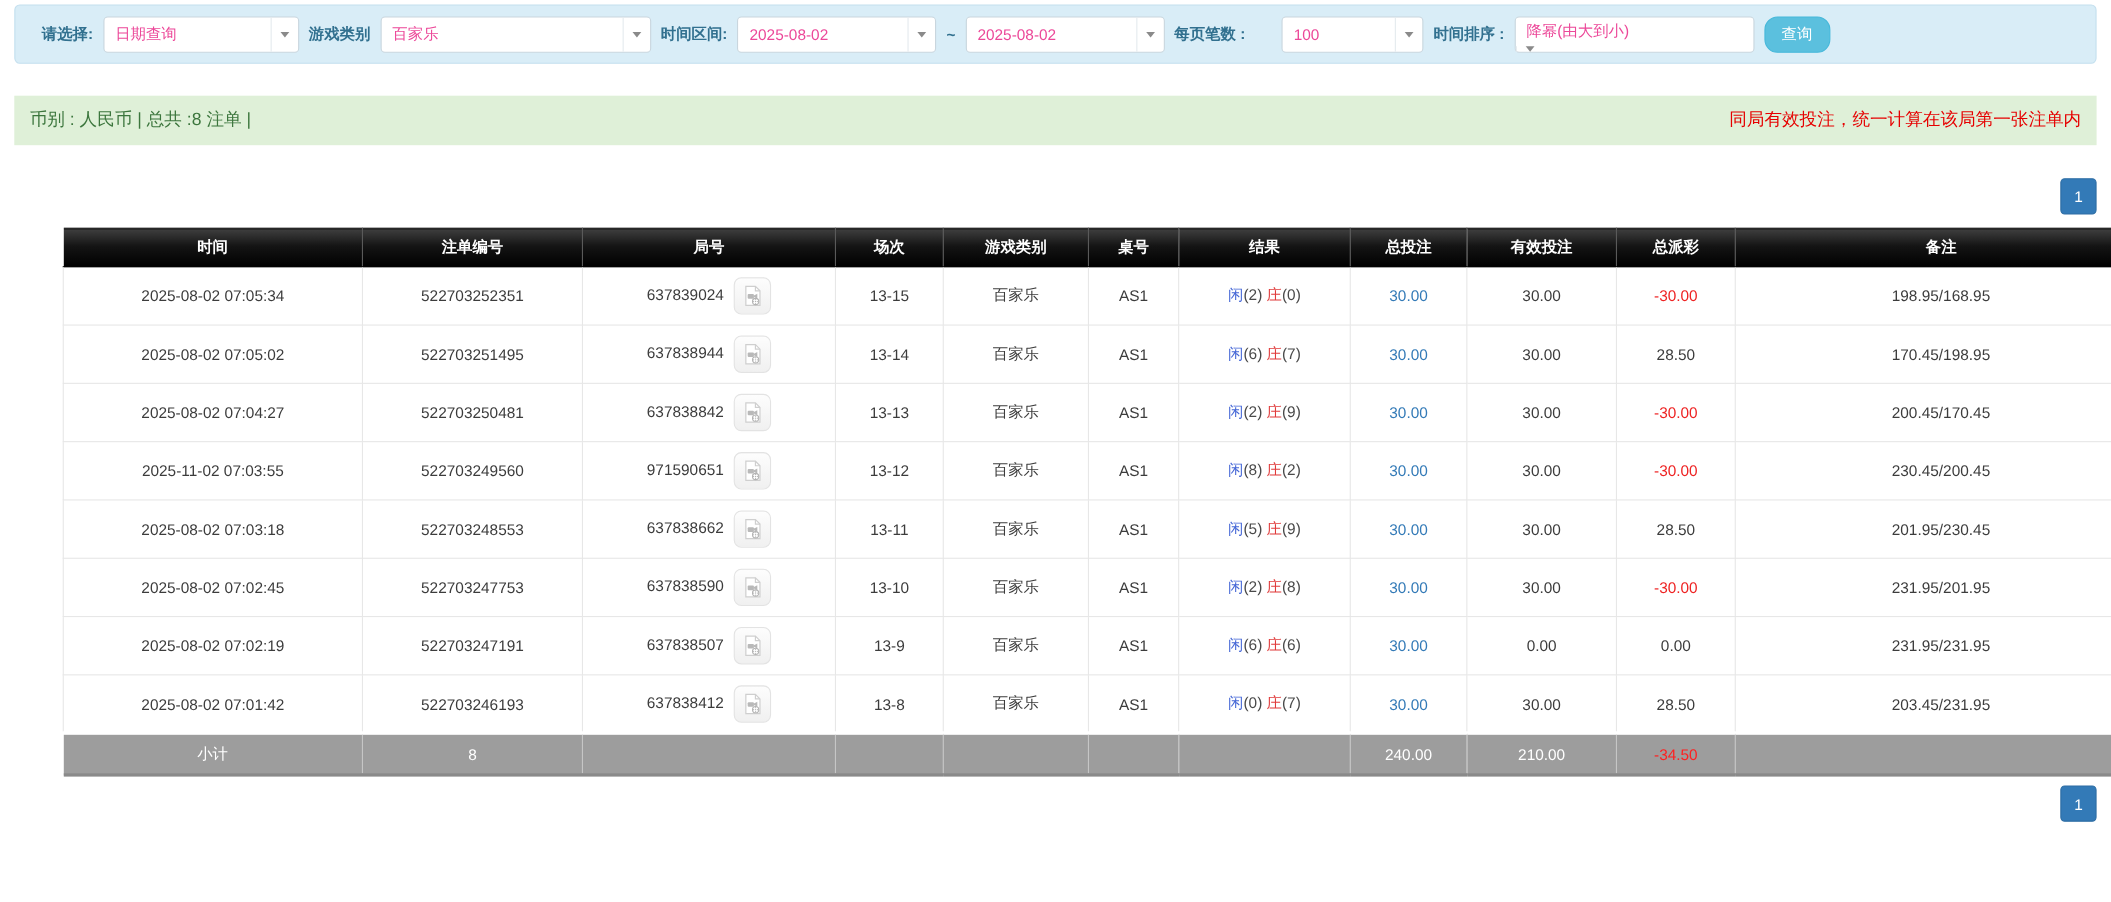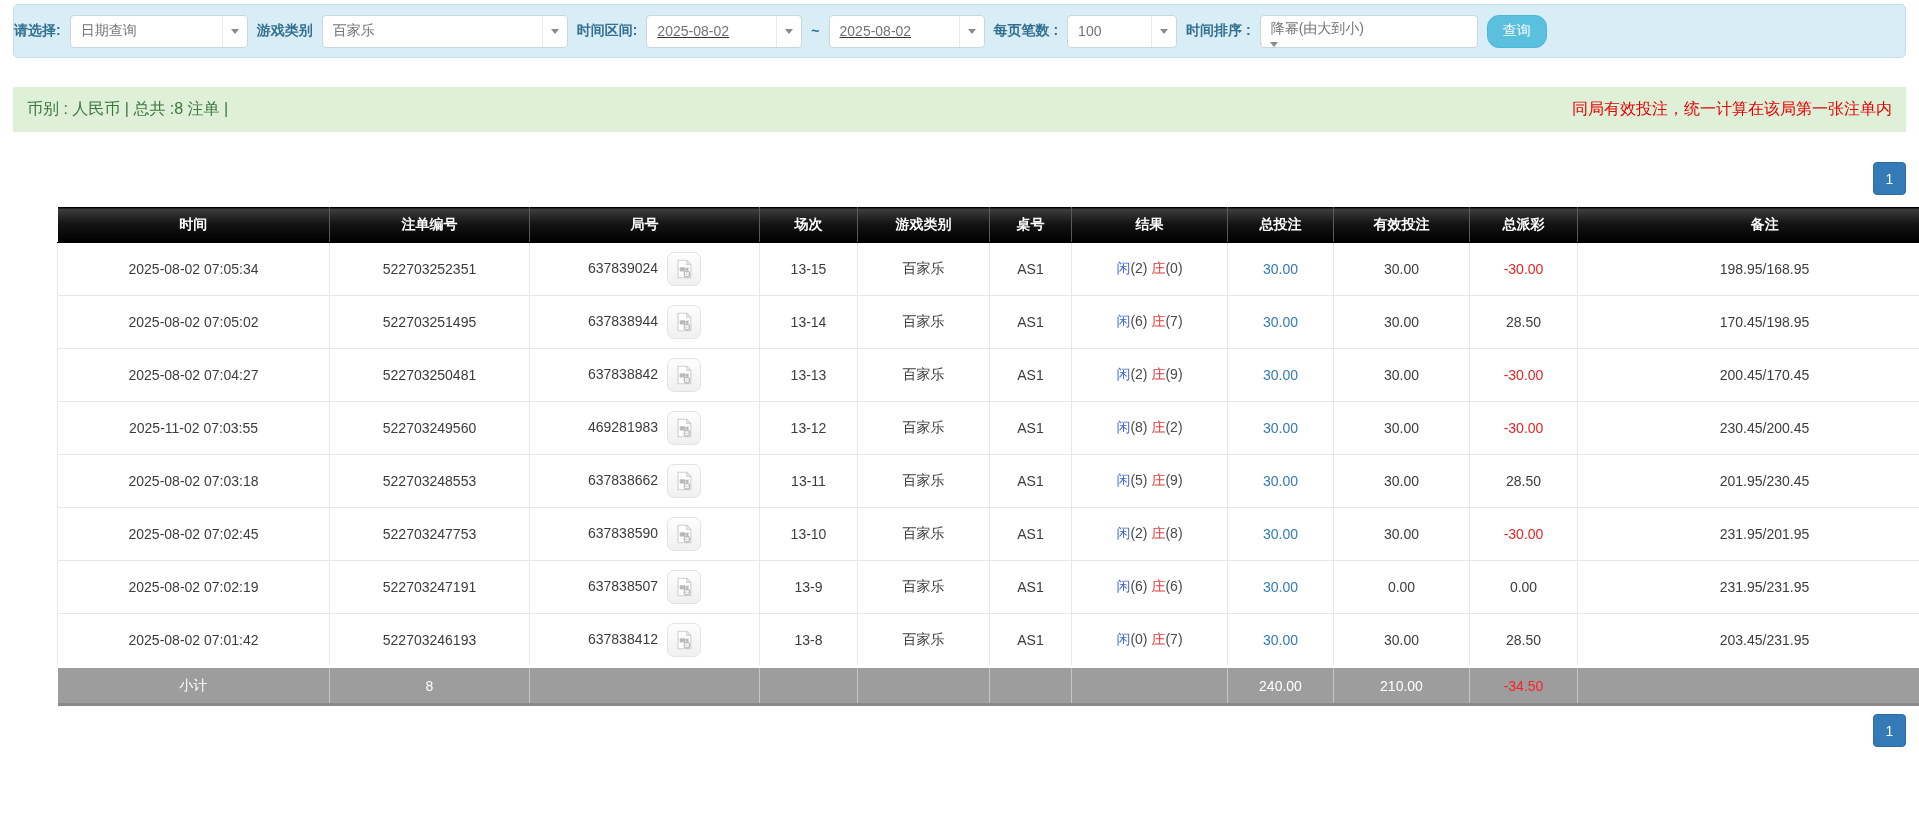--- a/index.html
+++ b/index.html
@@ -9,34 +9,34 @@
     font-family:"Liberation Sans","DejaVu Sans",sans-serif; color:#333;
   }
   .wrap { padding:4px 13px 0 13px; }
 
   .page-title { font-size:21px; font-weight:600; color:#222; margin:8px 0 13px 0; }
 
   
   .filter-bar {
     display:flex; align-items:center; gap:9px;
     background:#d9edf7; border:1px solid #c3dfee; border-radius:5px;
-    padding:10px 0; height:54px;
+    padding:10px 24px; height:54px;
   }
   .flabel { color:#31708f; font-weight:bold; font-size:14px; white-space:nowrap; }
   .combo {
     display:flex; align-items:stretch; background:#fff;
     border:1px solid #c9d6de; border-radius:4px; height:33px; cursor:pointer;
   }
-  .combo .val { flex:1; display:flex; align-items:center; padding:0 10px; font-size:14px; color:#737373; white-space:nowrap; overflow:hidden; }
+  .combo .val { flex:1; display:flex; align-items:center; padding:0 10px; font-size:14px; color:#ec4899; white-space:nowrap; overflow:hidden; }
   .combo .arrow { width:25px; display:flex; align-items:center; justify-content:center; border-left:1px solid #e4eaee; }
   .tri { width:0; height:0; border-left:4px solid transparent; border-right:4px solid transparent; border-top:5px solid #8a8a8a; }
   .w-query { width:178px; }
   .w-game  { width:246px; }
-  .w-date  { width:156px;text-decoration:underline; }
-  .w-size  { width:110px; }
+  .w-date  { width:181px; }
+  .w-size  { width:129px;margin-left:24px; }
   .w-sort  { width:218px;flex-direction:column; }
   .tilde { font-size:14px; color:#31708f; font-weight:bold; }
   .search-btn {
     background:#5bc0de; border:1px solid #46b8da; color:#fff; font-size:14px;
     height:33px; padding:0 15px; border-radius:12px; cursor:pointer;
     font-family:inherit;
   }
 
   
   .summary-bar {
@@ -259,21 +259,21 @@
           <td>AS1</td>
           <td><span class="result-player">闲</span><span class="result-num">(2)</span> <span class="result-banker">庄</span><span class="result-num">(9)</span></td>
           <td><span class="link-blue">30.00</span></td>
           <td>30.00</td>
           <td><span class="neg">-30.00</span></td>
           <td>200.45/170.45</td>
         </tr>
         <tr>
           <td>2025-11-02 07:03:55</td>
           <td>522703249560</td>
-          <td><span>469281983</span><button class="video-btn">
+          <td><span>971590651</span><button class="video-btn">
               <svg width="22" height="22" viewBox="0 0 24 24">
                 <path d="M5.5 2.5h9.5l4.5 4.5v14.5H5.5z" fill="#ffffff" stroke="#cfcfcf" stroke-width="1.2"></path>
                 <path d="M15 2.5V7h4.5" fill="none" stroke="#cfcfcf" stroke-width="1.2"></path>
                 <rect x="7.3" y="10.2" width="6.2" height="4.6" rx="1" fill="#b9b9b9"></rect>
                 <path d="M13.5 11.5l3.4-1.7v5l-3.4-1.7z" fill="#b9b9b9"></path>
                 <circle cx="15.2" cy="17.6" r="3.1" fill="#fff" stroke="#b4b4b4" stroke-width="1.1"></circle>
                 <circle cx="15.2" cy="17.6" r="0.7" fill="#b4b4b4"></circle>
                 <circle cx="15.2" cy="15.6" r="0.6" fill="#b4b4b4"></circle>
                 <circle cx="15.2" cy="19.6" r="0.6" fill="#b4b4b4"></circle>
                 <circle cx="13.2" cy="17.6" r="0.6" fill="#b4b4b4"></circle>

